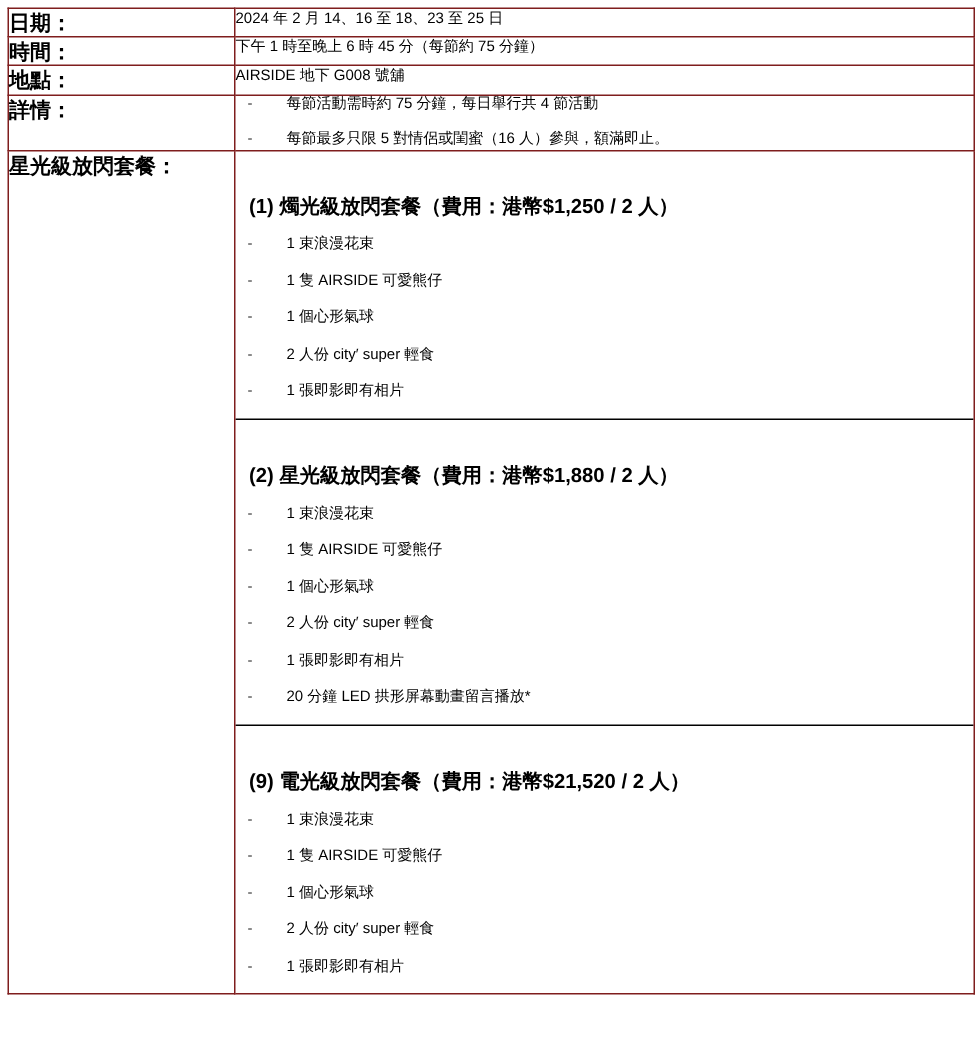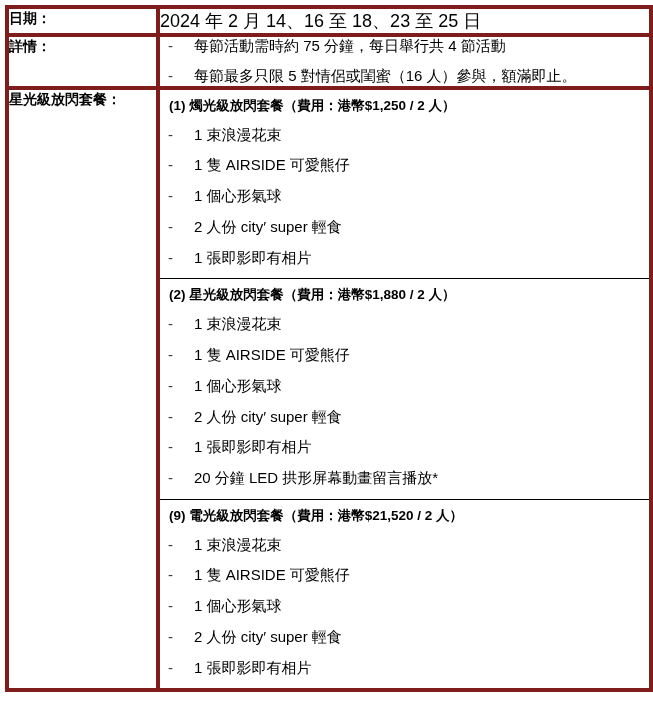--- a/index.html
+++ b/index.html
@@ -28,21 +28,21 @@
     width: 644px;
     border-collapse: collapse;
     table-layout: fixed;
     font-size: 13.5px;
   }
 
   table.info-table col.label-col { width: 151px; }
   table.info-table col.value-col { width: 493px; }
 
   table.info-table > tbody > tr > td {
-    border: 4px solid #7f1d1d;
+    border: 1px solid #7f1d1d;
     vertical-align: top;
     padding: 0;
   }
 
   
   .banner-row td {
     background: #ff0000;
     border: 1px solid #ff0000 !important;
     padding: 0 !important;
   }
@@ -62,34 +62,34 @@
     font-size: 14px;
     padding: 7px 6px 7px 9px;
     line-height: 1.3;
     white-space: nowrap;
   }
   .value-cell {
     padding: 7px 6px 7px 9px;
     line-height: 1.35;
   }
   .value-cell.plain {
-    font-size: 18px;
+    font-size: 10px;
   }
 
   
   ul.dash-list {
     list-style: none;
     margin: 0;
     padding: 0;
   }
   ul.dash-list > li {
     position: relative;
     padding-left: 34px;
     margin: 0 0 9px 0;
-    font-size: 15px;
+    font-size: 10px;
     line-height: 1.25;
   }
   ul.dash-list > li:last-child { margin-bottom: 0; }
   ul.dash-list > li::before {
     content: "-";
     position: absolute;
     left: 8px;
     top: 0;
     color: #3a3a3a;
   }
@@ -100,20 +100,21 @@
   }
   .details-cell ul.dash-list > li { margin-bottom: 11px; }
   .details-cell ul.dash-list > li:last-child { margin-bottom: 0; }
 
   
   .packages-cell { padding: 0; }
 
   .package-block {
     padding: 8px 6px 11px 0;
     border-bottom: 1px solid #000000;
+    margin-top: 21px;
   }
   .package-block:last-child { border-bottom: none; }
 
   .package-title {
     font-weight: bold;
     font-size: 13.5px;
     padding-left: 9px;
     margin-bottom: 11px;
     line-height: 1.25;
     white-space: nowrap;
@@ -133,21 +134,29 @@
       <col class="value-col">
     </colgroup>
     <tbody>
 
 
       <tr>
         <td class="label-cell">日期：</td>
         <td class="value-cell plain">2024 年 2 月 14、16 至 18、23 至 25 日</td>
       </tr>
 
-
+      <tr>
+        <td class="label-cell">時間：</td>
+        <td class="value-cell plain">下午 1 時至晚上 6 時 45 分（每節約 75 分鐘）</td>
+      </tr>
+
+      <tr>
+        <td class="label-cell">地點：</td>
+        <td class="value-cell plain">AIRSIDE 地下 G008 號舖</td>
+      </tr>
 
       <tr>
         <td class="label-cell">詳情：</td>
         <td class="value-cell details-cell">
           <ul class="dash-list" id="details-list">
               <li>每節活動需時約 75 分鐘，每日舉行共 4 節活動</li>
               <li>每節最多只限 5 對情侶或閨蜜（16 人）參與，額滿即止。</li>
             </ul>
         </td>
       </tr>

